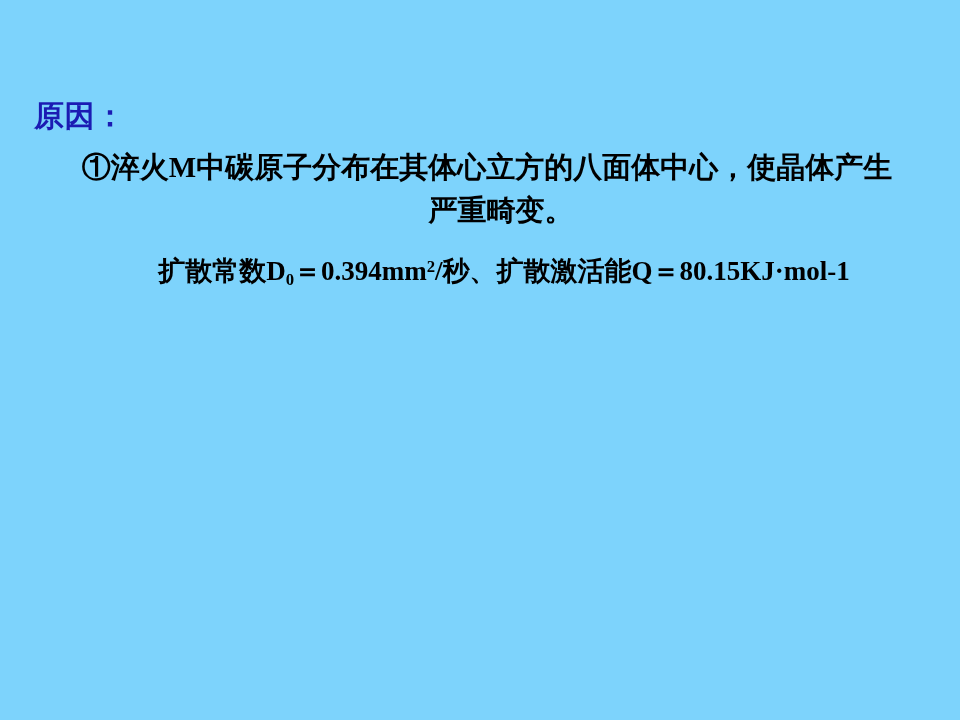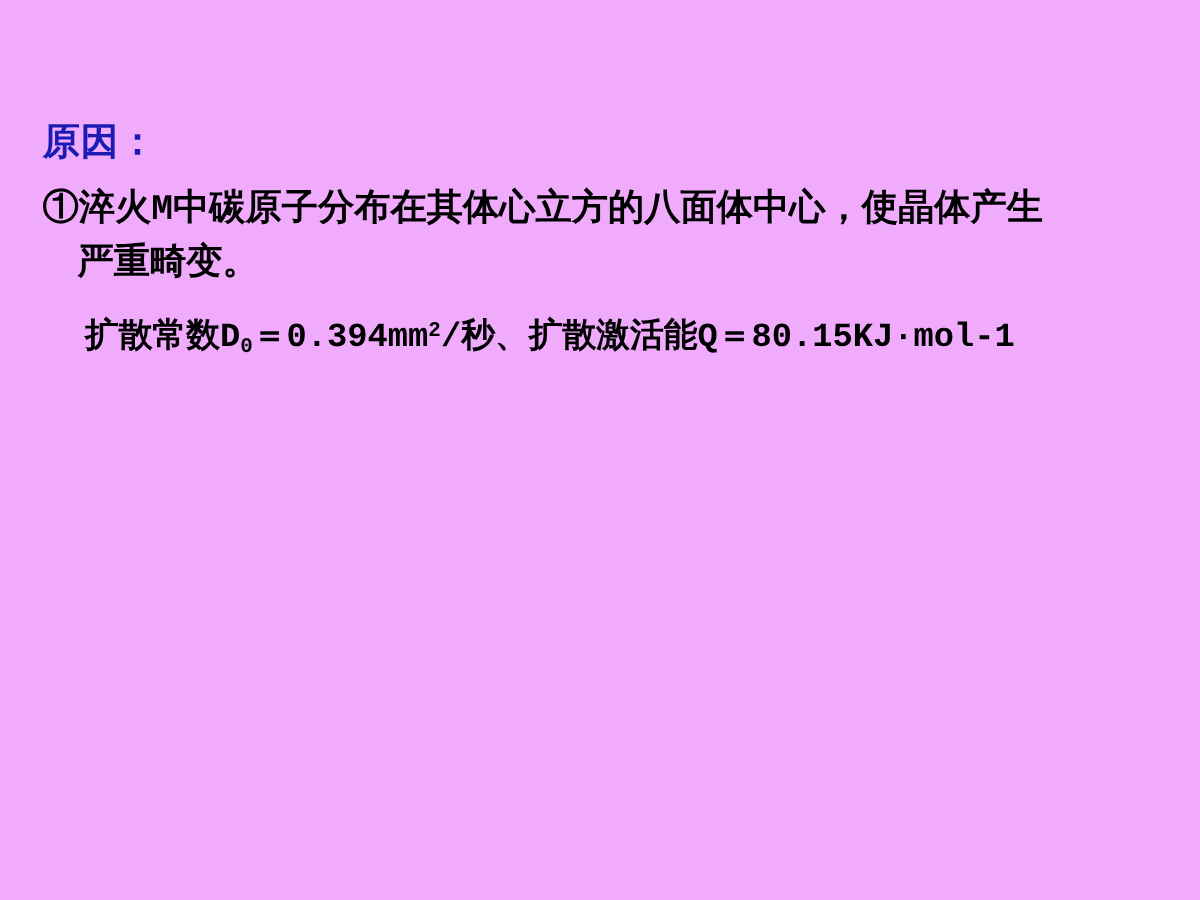--- a/index.html
+++ b/index.html
@@ -11,23 +11,22 @@
     width: 960px;
     height: 720px;
     font-family: "Liberation Serif", "DejaVu Serif", serif;
     color: #000000;
     overflow: hidden;
   }
   .slide {
     position: relative;
     width: 960px;
     height: 720px;
-    background: #f0abfc;
+    background: #7dd3fc;
     box-sizing: border-box;
-    font-family: Liberation Mono, monospace;
   }
   .content {
     position: absolute;
     left: 34px;
     top: 96px;
     right: 20px;
   }
   .heading {
     color: #1b1bb3;
     font-size: 30px;
@@ -35,20 +34,21 @@
     letter-spacing: 0.5px;
     line-height: 1.35;
     margin-bottom: 10px;
   }
   .para {
     font-size: 29px;
     font-weight: bold;
     line-height: 1.42;
     margin: 1px 0 2px 0;
     white-space: nowrap;
+    text-align: center;
   }
   .para.cont {
     padding-left: 28px;
   }
   .para.sub {
     padding-left: 34px;
     font-size: 27px;
   }
   .gap-sm { height: 6px; }
   .gap-md { height: 12px; }

